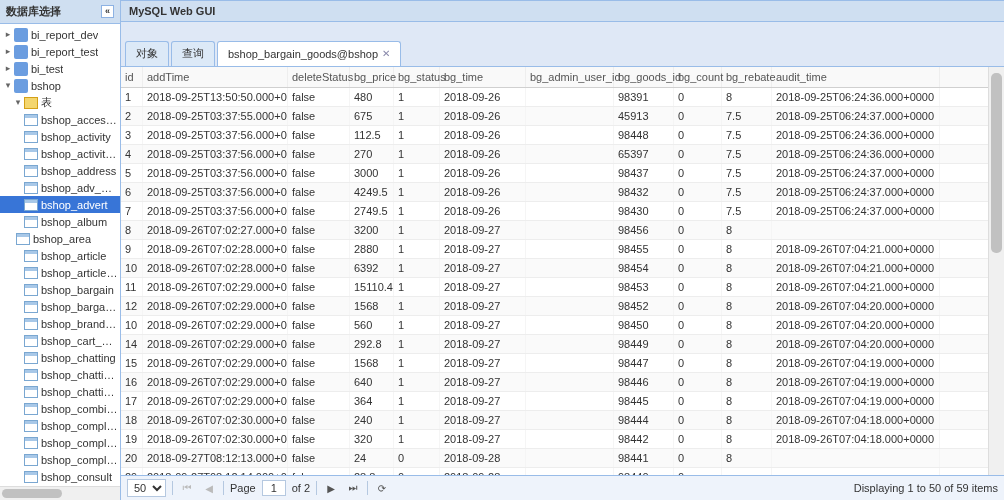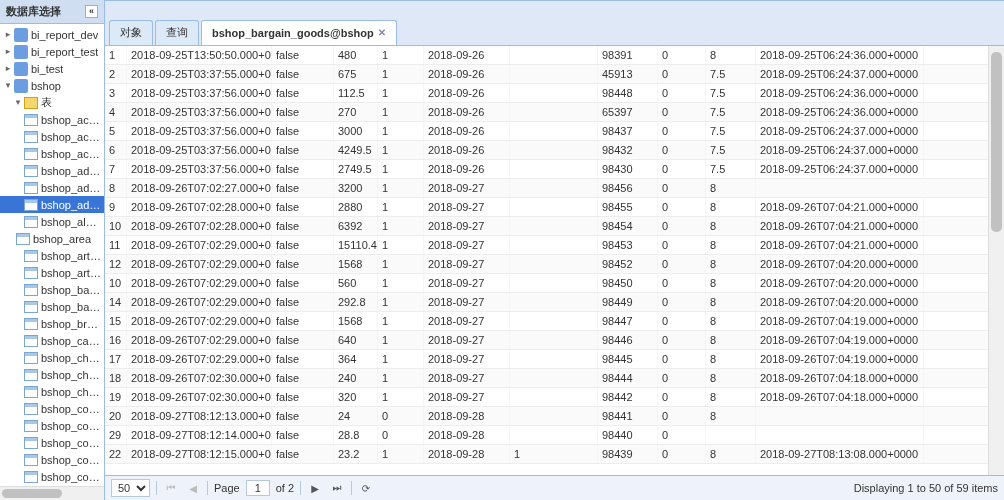--- a/index.html
+++ b/index.html
@@ -1,34 +1,34 @@
 <!DOCTYPE html>
 <html><head>
 <meta charset="utf-8">
 <style>
 *{margin:0;padding:0;box-sizing:border-box;font-family:Arial,"Microsoft YaHei",sans-serif;font-size:11px;color:#333}
 body{background:#fff;overflow:hidden}
 .app{display:flex;width:1004px;height:500px}
-.sidebar{width:105px;border-right:1px solid #99bce8;background:#fff;display:flex;flex-direction:column}
+.sidebar{width:121px;border-right:1px solid #99bce8;background:#fff;display:flex;flex-direction:column}
 .sidebar-hdr{background:#cfdff1;border-bottom:1px solid #99bce8;padding:4px 6px;font-weight:bold;display:flex;align-items:center;justify-content:space-between}
 .collapse{border:1px solid #8db2e3;width:13px;height:13px;background:#fff;font-size:9px;text-align:center;line-height:11px;cursor:pointer}
 .tree{flex:1;overflow:hidden;padding:2px 0}
 .tree-node{display:flex;align-items:center;padding:1px 2px;white-space:nowrap;cursor:pointer;height:17px}
 .tree-node.sel{background:#3875d7;color:#fff}
 .tree-node.sel span{color:#fff}
 .tw{display:inline-block;width:12px;height:12px;text-align:center;font-size:9px;color:#666;flex-shrink:0}
 .db-ico{width:14px;height:14px;background:#6b9de0;border-radius:2px;margin-right:3px;flex-shrink:0}
 .fld-ico{width:14px;height:12px;background:#f4d66e;border:1px solid #d4a017;margin-right:3px;display:inline-block;flex-shrink:0}
 .tbl-ico{width:14px;height:12px;background:linear-gradient(to bottom,#a8c8e8 0,#a8c8e8 3px,#fff 3px,#fff 100%);border:1px solid #7aa7d1;margin-right:3px;display:inline-block;flex-shrink:0}
 .lbl{overflow:hidden;text-overflow:ellipsis}
 .main{flex:1;display:flex;flex-direction:column;border-top:1px solid #99bce8}
 .title-bar{background:#cfdff1;border-bottom:1px solid #99bce8;padding:4px 8px;font-weight:bold}
 .tabs{background:#dfe8f6;border-bottom:1px solid #99bce8;display:flex;padding:19px 4px 0;gap:2px}
 .tab{padding:4px 10px 5px;border:1px solid #99bce8;border-bottom:none;border-radius:3px 3px 0 0;background:#dce9f7;cursor:pointer;display:flex;align-items:center;gap:4px}
-.tab.active{background:#fff;font-weight:bold}
+.tab.active{background:#fff;font-weight:normal}
 .tab-x{color:#88a;font-size:10px}
 .grid{flex:1;display:flex;flex-direction:column;overflow:hidden}
 .grid-hdr{display:flex;background:#f9f9f9;border-bottom:1px solid #d0d0d0}
 .grid-hdr .cell{padding:4px;border-right:1px solid #eee;color:#555}
 .grid-body{flex:1;overflow:auto}
 .row{display:flex;border-bottom:1px solid #ededed}
 .row:nth-child(even){background:#fafafa}
 .row .cell{padding:3px 4px;border-right:1px solid #f5f5f5;white-space:nowrap;overflow:hidden}
 .c-id{width:22px;text-align:left}
 .c-add{width:145px}
@@ -176,35 +176,49 @@
           <span class="tbl-ico"></span>
           <span class="lbl">bshop_consult</span>
         </div>
         <div class="tree-node" style="padding-left:24px"></div>
       </div>
   <div class="hscroll">
         <div class="hthumb"></div>
       </div>
  </div>
  <div class="main">
+  <div class="title-bar">MySQL Web GUI</div>
   <div class="tabs" id="tabs">
         <div class="tab">
           <span>对象</span>
         </div>
         <div class="tab">
           <span>查询</span>
         </div>
         <div class="tab active">
           <span>bshop_bargain_goods@bshop</span>
           <span class="tab-x">✕</span>
         </div>
       </div>
   <div class="grid">
    <div style="display:flex;flex:1;overflow:hidden">
     <div style="flex:1;display:flex;flex-direction:column;overflow:hidden">
+     <div class="grid-hdr" id="ghdr">
+              <div class="cell c-id">id</div>
+              <div class="cell c-add">addTime</div>
+              <div class="cell c-del">deleteStatus</div>
+              <div class="cell c-pr">bg_price</div>
+              <div class="cell c-st">bg_status</div>
+              <div class="cell c-tm">bg_time</div>
+              <div class="cell c-au">bg_admin_user_id</div>
+              <div class="cell c-gd">bg_goods_id</div>
+              <div class="cell c-ct">bg_count</div>
+              <div class="cell c-rb">bg_rebate</div>
+              <div class="cell c-at">audit_time</div>
+            </div>
      <div class="grid-body" id="gbody">
               <div class="row">
                 <div class="cell c-id">1</div>
                 <div class="cell c-add">2018-09-25T13:50:50.000+0000</div>
                 <div class="cell c-del">false</div>
                 <div class="cell c-pr">480</div>
                 <div class="cell c-st">1</div>
                 <div class="cell c-tm">2018-09-26</div>
                 <div class="cell c-au"></div>
                 <div class="cell c-gd">98391</div>

